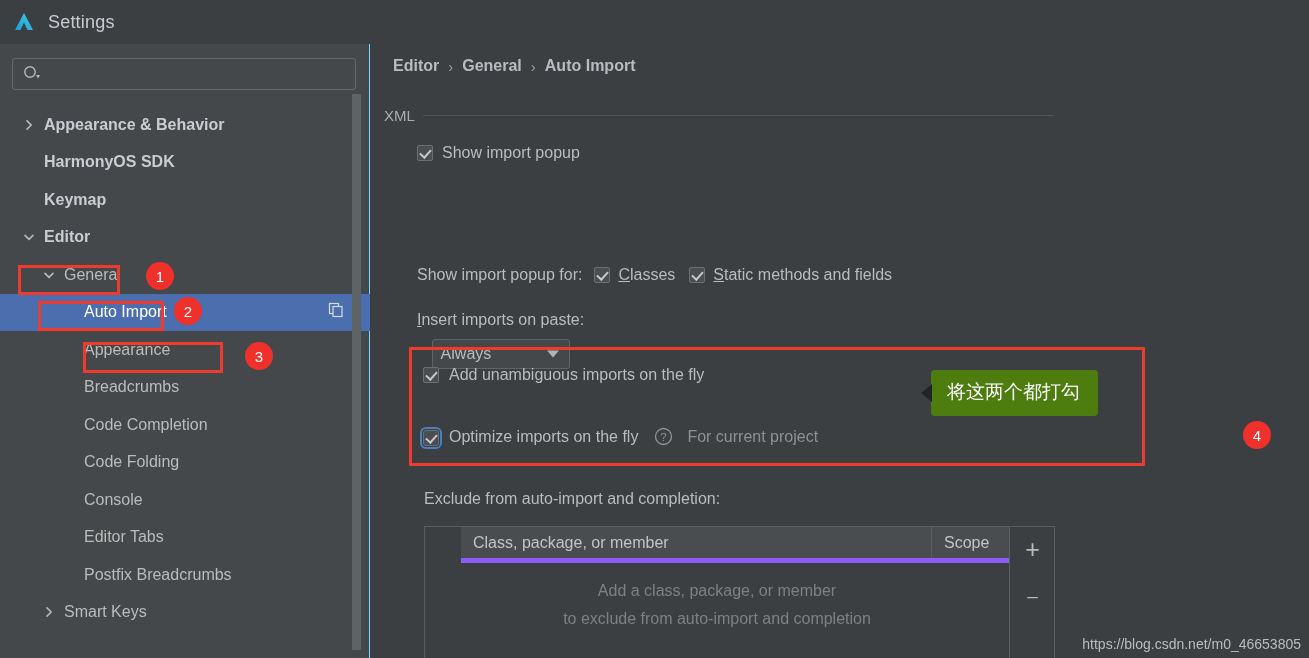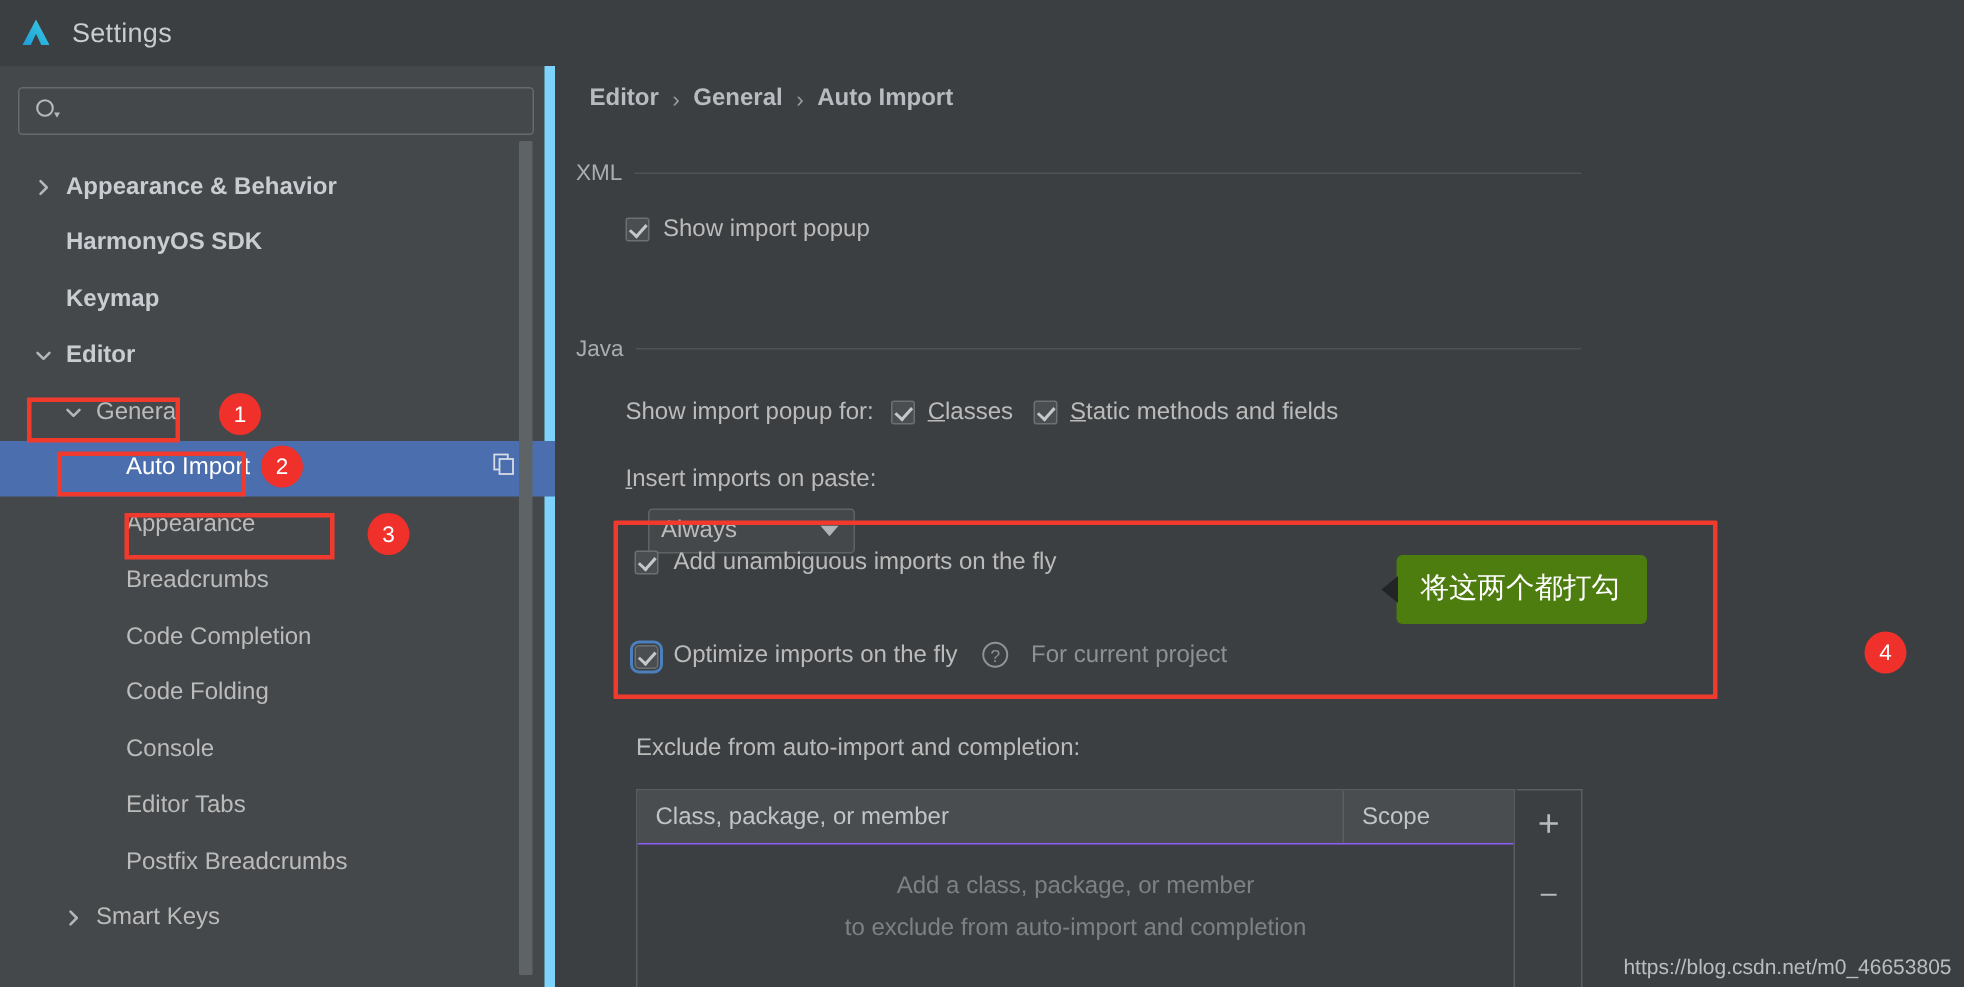--- a/index.html
+++ b/index.html
@@ -28,21 +28,21 @@
     font-size: 18px;
     color: #c8ccd0;
     letter-spacing: .2px;
   }
 
   
   #sidebar {
     position: absolute; left: 0; top: 44px;
     width: 370px; height: 614px;
     background: #45484a;
-    border-right: 7px solid #7dd3fc;
+    border-right: 1px solid #7dd3fc;
   }
   #search-wrap {
     position: absolute; left: 12px; top: 14px;
     width: 344px; height: 32px;
     background: #45484a;
     border: 1px solid #646a6e;
     border-radius: 3px;
     display: flex; align-items: center;
   }
   #search-icon { margin-left: 9px; display:block; }
@@ -267,21 +267,22 @@
   #table-frame {
     position: absolute; left: 0; top: 0;
     width: 586px; height: 140px;
     border: 1px solid #5a5e60;
     background: #3c3f41;
     overflow: hidden;
   }
   #table-head {
     display: flex; height: 36px;
     background: #4a4d4f;
-    border-bottom: 1px solid #8b5cf6;
+    border-bottom: 5px solid #8b5cf6;
+    margin-left: 36px;
   }
   .th {
     font-size: 16px; color: #c0c4c8;
     display: flex; align-items: center;
     padding-left: 12px;
   }
   #th-class { width: 471px; border-right: 1px solid #5a5e60; }
   #th-scope { flex: 1; }
   #table-empty {
     padding-top: 14px;
@@ -438,24 +439,20 @@
     <div class="section" id="sec-xml">
       <span class="section-label">XML</span>
       <span class="section-rule"></span>
     </div>
 
     <div id="row-show-import-popup">
       <span class="cbx"></span>
       <span class="cbx-label">Show import popup</span>
     </div>
 
-    <div class="section" id="sec-java">
-      <span class="section-label">Java</span>
-      <span class="section-rule"></span>
-    </div>
 
     <div id="row-show-for">
       <span>Show import popup for:</span>
       <span class="cbx" style="margin-left:4px;"></span>
       <span class="cbx-label underline-first">Classes</span>
       <span class="cbx" style="margin-left:6px;"></span>
       <span class="cbx-label underline-first">Static methods and fields</span>
     </div>
 
     <div id="row-insert-paste">

